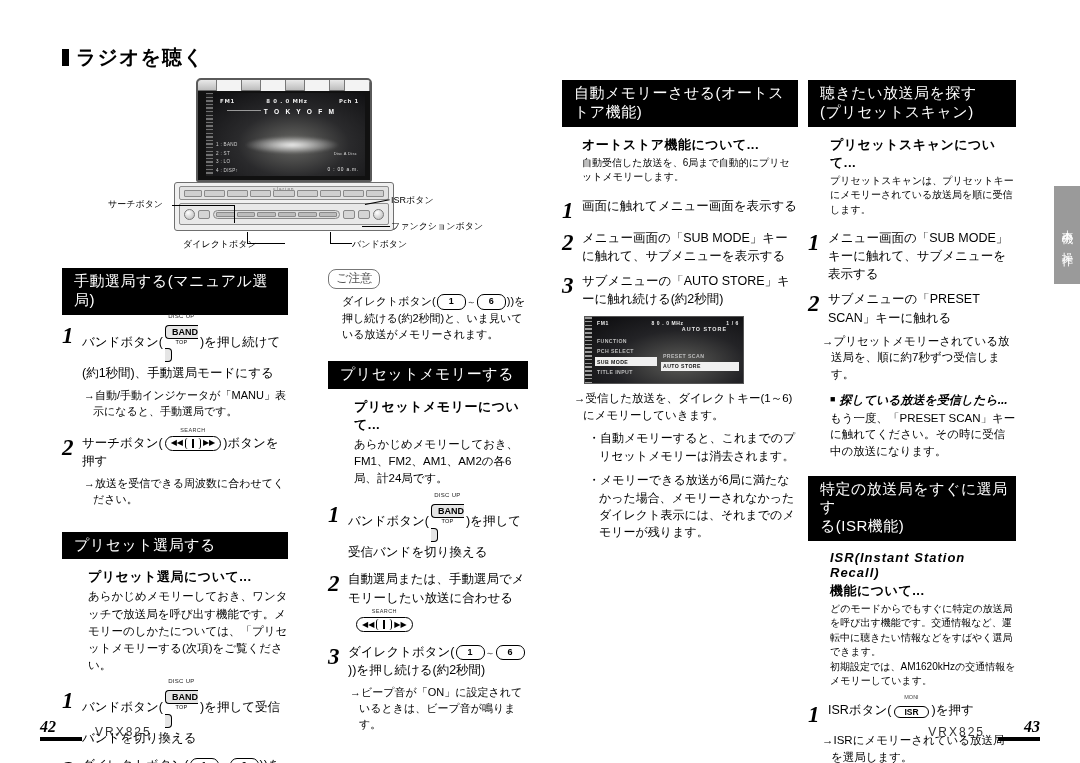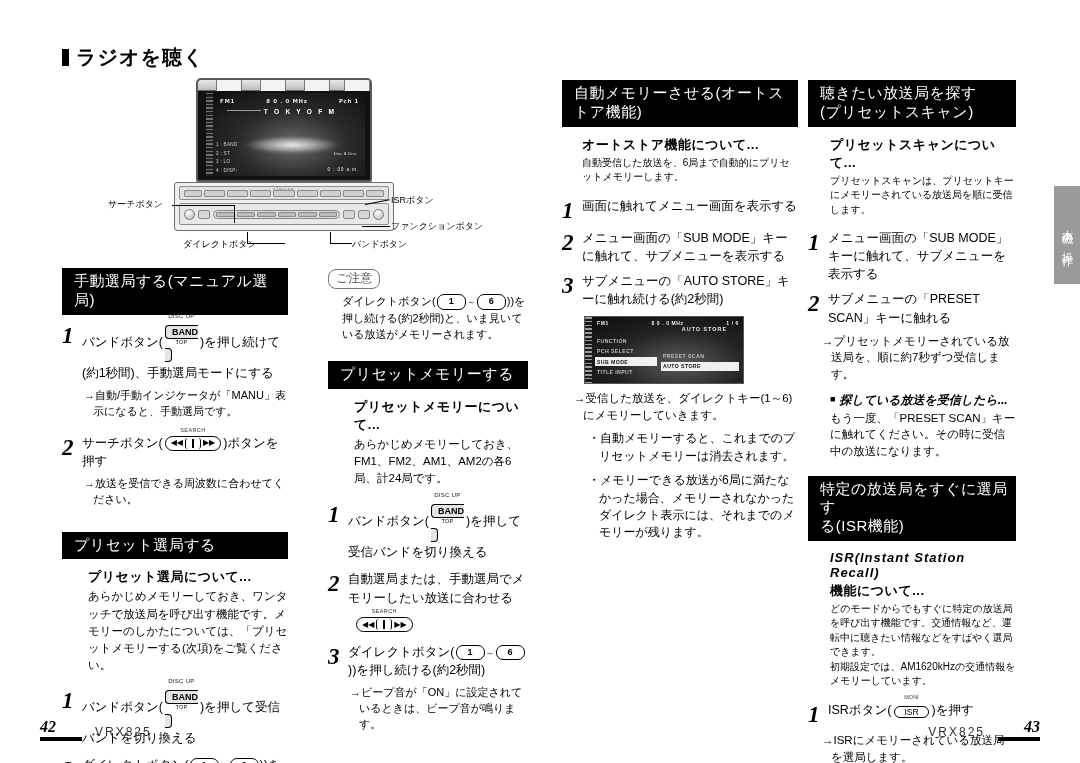--- a/index.html
+++ b/index.html
@@ -100,21 +100,21 @@
   .btn-isr {
     display: inline-block; position: relative;
     vertical-align: middle; margin: 0 3px;
   }
   .btn-isr .cap {
     position: absolute; top: -8px; left: 50%; transform: translateX(-50%);
     font-size: 5.5px; color: #444; white-space: nowrap;
   }
   .btn-isr .body {
     border: 1.6px solid #000; border-radius: 8px; background: #fff;
-    padding: 0 9px; font-size: 8.5px; font-weight: normal;
+    padding: 0 9px; font-size: 8.5px; font-weight: bold;
   }
 
   .btn-search {
     display: inline-block; position: relative;
     vertical-align: middle; margin: 0 2px;
   }
   .btn-search .cap {
     position: absolute; top: -9px; left: 50%; transform: translateX(-50%);
     font-size: 5.5px; letter-spacing: .4px; color: #333;
   }

